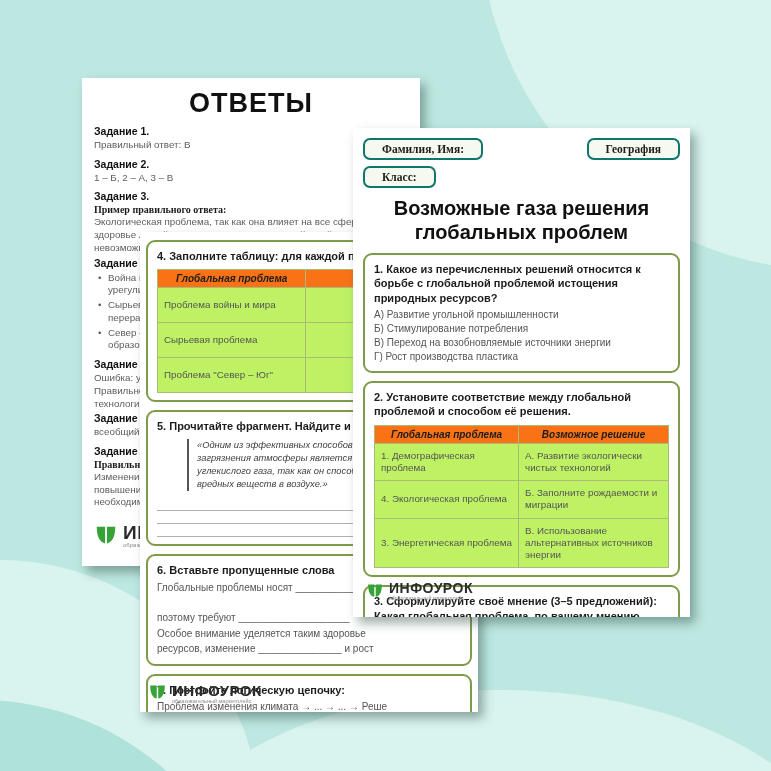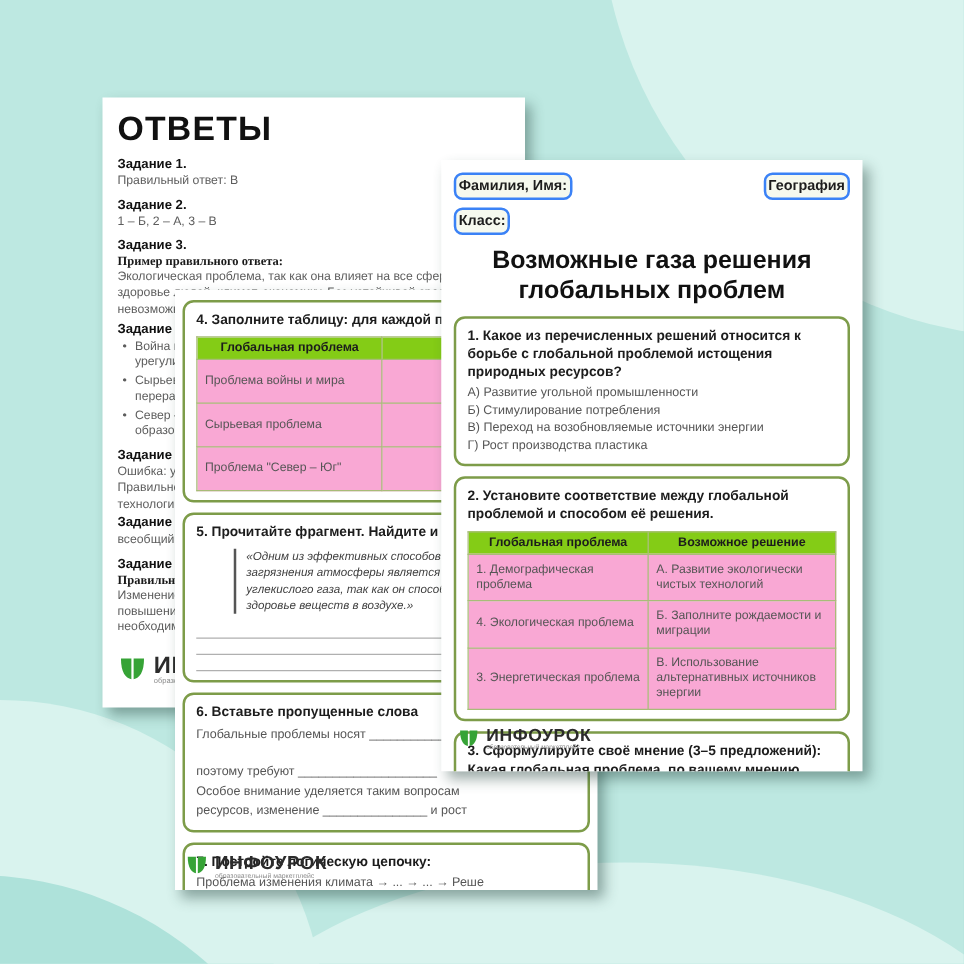--- a/index.html
+++ b/index.html
@@ -7,50 +7,50 @@
          background:#bde8e1; font-family:"Liberation Sans", sans-serif; }
   .blob { position:absolute; border-radius:50%; }
   .blob.light { background:#d9f3ee; }
   .blob.dark { background:#aee2da; }
 
   .page { position:absolute; background:#ffffff; box-sizing:border-box;
           box-shadow:5px 6px 10px rgba(40,70,64,.45); overflow:hidden; }
 
   
   #answers-page { left:82px; top:78px; width:338px; height:488px; padding:8px 12px; }
-  .a-title { font-size:27px; font-weight:800; letter-spacing:1px; color:#111; margin:2px 0 4px; }
+  .a-title { font-size:27px; font-weight:800; text-align:center; letter-spacing:1px; color:#111; margin:2px 0 4px; }
   .z { margin-top:6px; }
   .z-label { font-weight:800; font-size:10.5px; color:#111; }
   .z-bold { font-weight:700; font-size:10px; color:#1a1a1a; margin-top:2px;font-family:Liberation Serif, serif; }
   .z-text { font-size:9.8px; color:#5d5d5d; margin-top:2px; line-height:1.3; white-space:nowrap; }
   .z-bullets { margin:3px 0 0 4px; }
   .z-bullet { font-size:9.8px; color:#5d5d5d; line-height:1.3; white-space:pre-line; padding-left:10px; position:relative; margin-top:2px; }
   .z-bullet::before { content:"•"; position:absolute; left:0; top:0; color:#5d5d5d; }
 
   
   #tasks-page { left:140px; top:232px; width:338px; height:480px; padding:8px 6px; }
   .gbox { border:2px solid #7d9c49; border-radius:9px; padding:7px 9px; margin-bottom:8px; background:#fff; overflow:hidden; }
   .btitle { font-weight:800; font-size:11px; color:#1c1c1c; line-height:1.3; white-space:nowrap; }
   .btitle.wrap { white-space:normal; }
   table.wtab { width:100%; border-collapse:collapse; margin-top:6px; table-layout:fixed; }
-  table.wtab th { background:#84cc16; font-weight:700; font-size:10px; color:#1c1c1c; border:1.5px solid #a8bc78; padding:3px 5px; text-align:center; }
-  table.wtab td { background:#f9a8d4; font-size:9.8px; color:#555; border:1.5px solid #a8bc78; padding:6px 6px; height:22px; vertical-align:middle; line-height:1.25; }
+  table.wtab th { background:#f97316; font-weight:700; font-size:10px; color:#1c1c1c; border:1.5px solid #a8bc78; padding:3px 5px; text-align:center;font-style:italic; }
+  table.wtab td { background:#bef264; font-size:9.8px; color:#555; border:1.5px solid #a8bc78; padding:6px 6px; height:22px; vertical-align:middle; line-height:1.25; }
   th.left-head { text-align:left; padding-left:38px; }
   .quote { margin:5px 0 7px 30px; border-left:2px solid #555; padding-left:8px; font-style:italic;
            font-size:9.3px; color:#3f3f3f; line-height:1.4; font-weight:500; }
   .quote div { white-space:nowrap; }
   .wline { border-bottom:1.3px solid #b0b0b0; height:12px; }
   .fill-text { font-size:10px; color:#555; line-height:1.55; margin-top:3px; white-space:nowrap; }
   .chain { font-size:10px; color:#555; margin-top:4px; white-space:nowrap; }
 
   
   #worksheet-page { left:353px; top:128px; width:337px; height:489px; padding:10px 10px; }
   .badge-row { display:flex; justify-content:space-between; align-items:flex-start; }
-  .badge { border:2px solid #3b82f6; border-radius:7px; background:#f6f9ee; font-weight:800;
-           font-size:11.5px; color:#1d1d1d; padding:3px 2px; display:inline-block; }
+  .badge { border:2px solid #0f766e; border-radius:7px; background:#f6f9ee; font-weight:800;
+           font-size:11.5px; color:#1d1d1d; padding:3px 17px; display:inline-block;font-family:Liberation Serif, serif; }
   .badge.mt { margin-top:6px; }
   .w-title { font-size:20px; font-weight:800; color:#111; text-align:center; line-height:1.18; margin:9px 18px 9px; }
   .opts { font-size:10px; color:#555; line-height:1.4; margin-top:3px; }
 
   
   .logo { position:absolute; display:flex; align-items:center; gap:5px; }
   .logo .ltext { display:flex; flex-direction:column; }
   .logo .lname { font-weight:800; color:#2b2b2b; letter-spacing:.5px; line-height:1; }
   .logo .ltag { color:#8a8a8a; line-height:1.3; }
   #answers-logo { left:12px; bottom:16px; } #answers-logo .lname { font-size:19px; } #answers-logo .ltag { font-size:6px; }
@@ -153,32 +153,32 @@
     </tbody>
       </table>
   </div>
 
   <div class="gbox">
     <div class="btitle">5. Прочитайте фрагмент. Найдите и ис</div>
     <div class="quote">
       <div>«Одним из эффективных способов реш</div>
       <div>загрязнения атмосферы является уве</div>
       <div>углекислого газа, так как он способст</div>
-      <div>здоровье веществ в воздухе.»</div>
+      <div>вредных веществ в воздухе.»</div>
     </div>
     <div class="wline"></div>
     <div class="wline"></div>
     <div class="wline"></div>
   </div>
 
   <div class="gbox">
     <div class="btitle">6. Вставьте пропущенные слова</div>
     <div class="fill-text">Глобальные проблемы носят ____________________</div>
     <div class="fill-text" style="margin-top:15px">поэтому требуют ____________________</div>
-    <div class="fill-text" style="margin-top:0">Особое внимание уделяется таким вопросам</div>
+    <div class="fill-text" style="margin-top:0">Особое внимание уделяется таким здоровье</div>
     <div class="fill-text" style="margin-top:0">ресурсов, изменение _______________ и рост</div>
   </div>
 
   <div class="gbox">
     <div class="btitle">7. Постройте логическую цепочку:</div>
     <div class="chain">Проблема изменения климата → ... → ... → Реше</div>
 
   </div>
 
   <div class="logo" id="tasks-logo">

